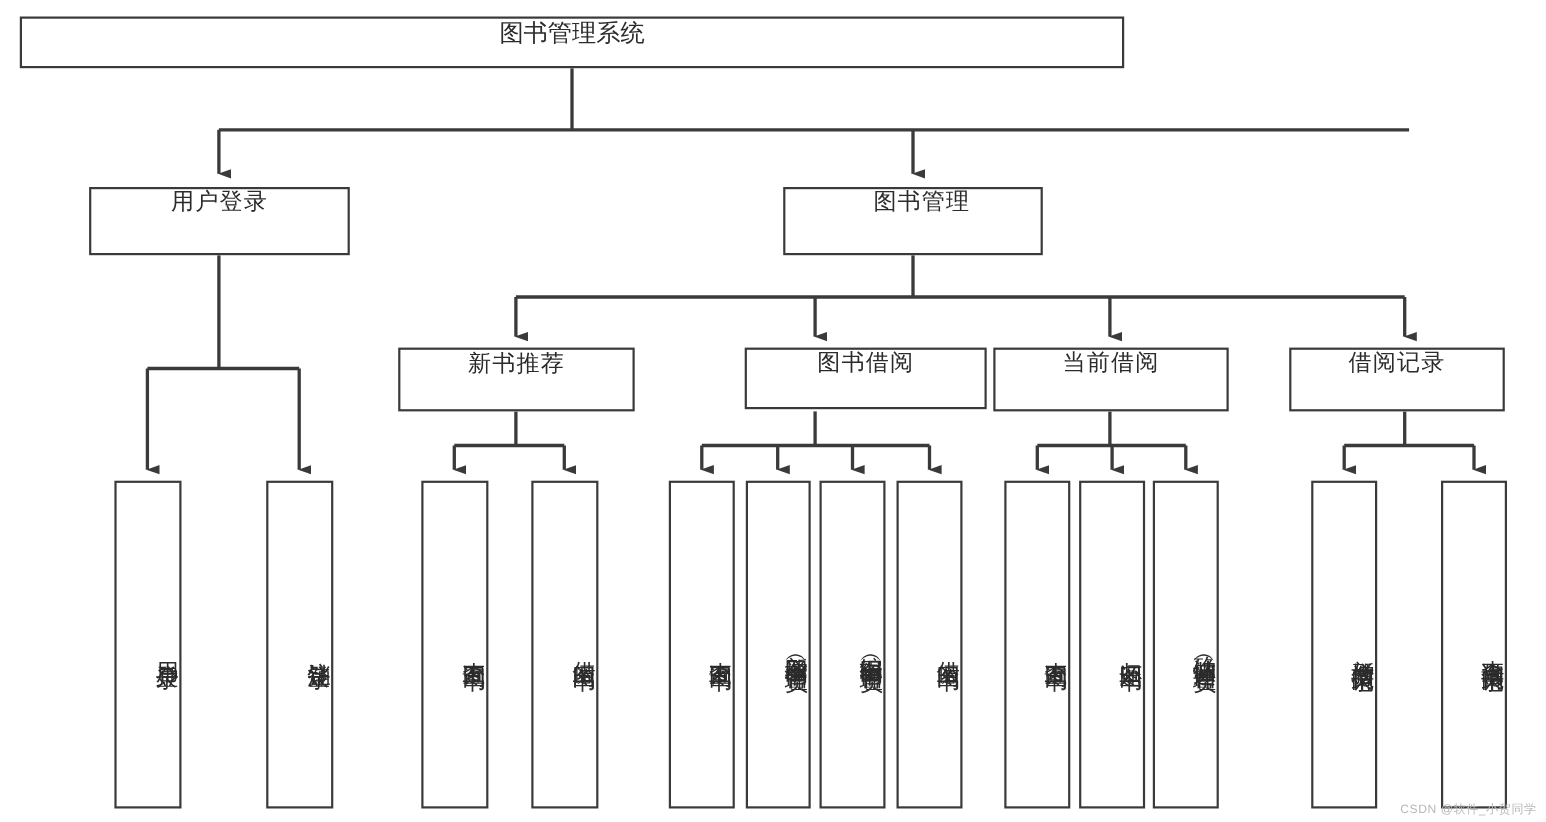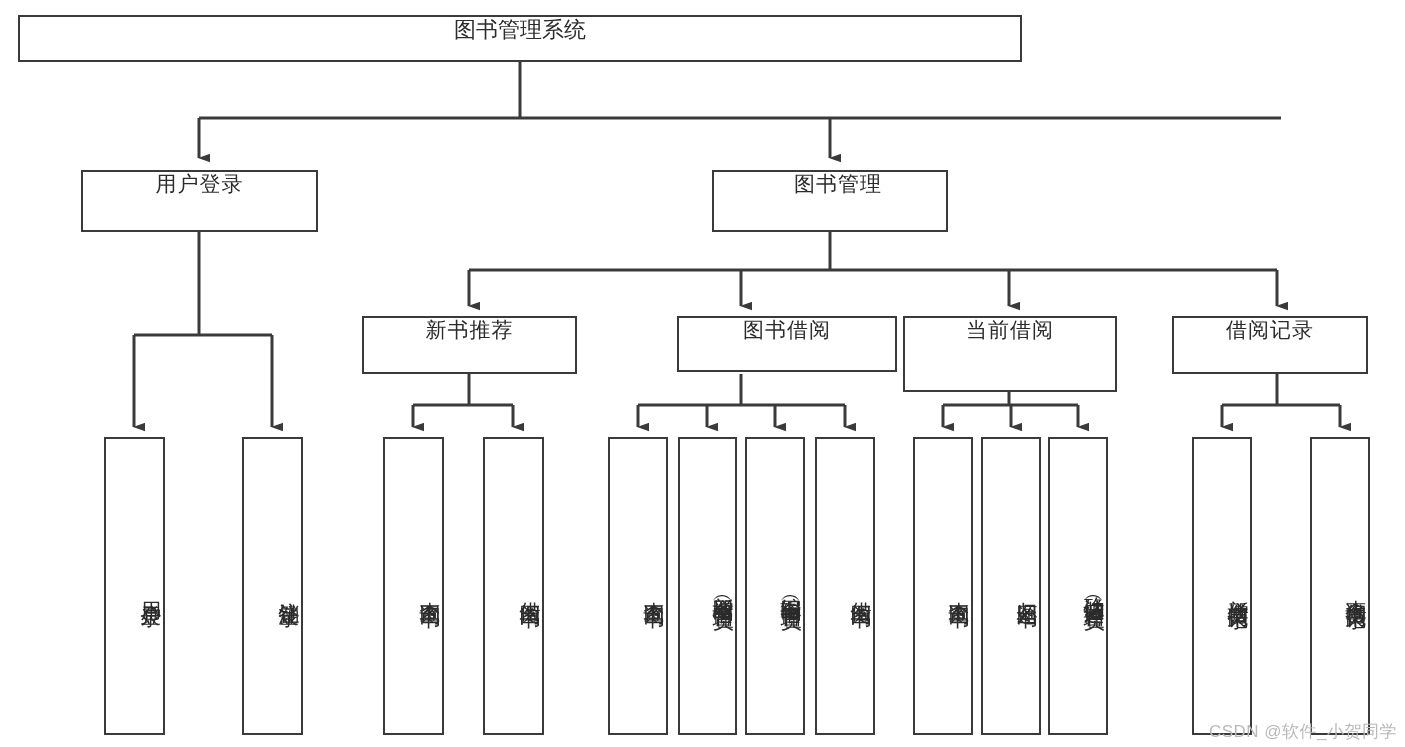--- a/index.html
+++ b/index.html
@@ -52,21 +52,21 @@
   }
   .node .lbl {
     display: block;
     line-height: 1.18;
     white-space: pre;
   }
   #watermark {
     position: absolute;
     right: 8px;
     bottom: 4px;
-    font-size: 17px;
+    font-size: 11px;
     color: #b9b9b9;
     letter-spacing: 0.5px;
     white-space: nowrap;
     pointer-events: none;
   }
 </style>
 </head>
 <body>
 
 <div id="canvas">
@@ -134,21 +134,21 @@
   </div>
 
   <div class="node h" style="left:362px; top:316px; width:215px; height:58px;font-family:Liberation Serif, serif;">
     <span class="lbl">新书推荐</span>
   </div>
 
   <div class="node h" style="left:632px; top:316px; width:220px; height:56px;margin-left:45px;">
     <span class="lbl">图书借阅</span>
   </div>
 
-  <div class="node h" style="left:903px; top:316px; width:214px; height:76px;">
+  <div class="node h" style="left:903px; top:316px; width:214px; height:58px;">
     <span class="lbl">当前借阅</span>
   </div>
 
   <div class="node h" style="left:1172px; top:316px; width:196px; height:58px;">
     <span class="lbl">借阅记录</span>
   </div>
 
   <div class="node v" style="left:104px; top:437px; width:61px; height:298px;">
     <span class="lbl">用户登录</span>
   </div>

